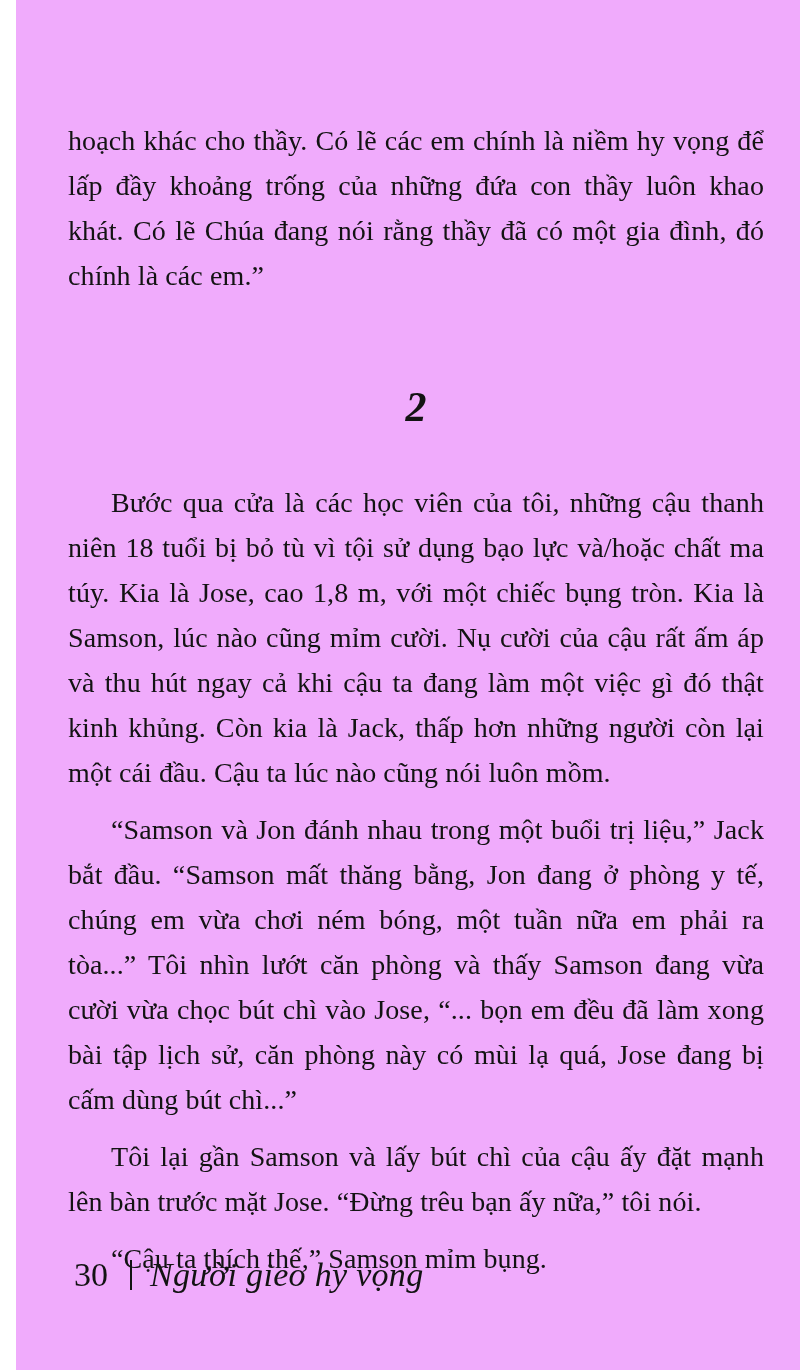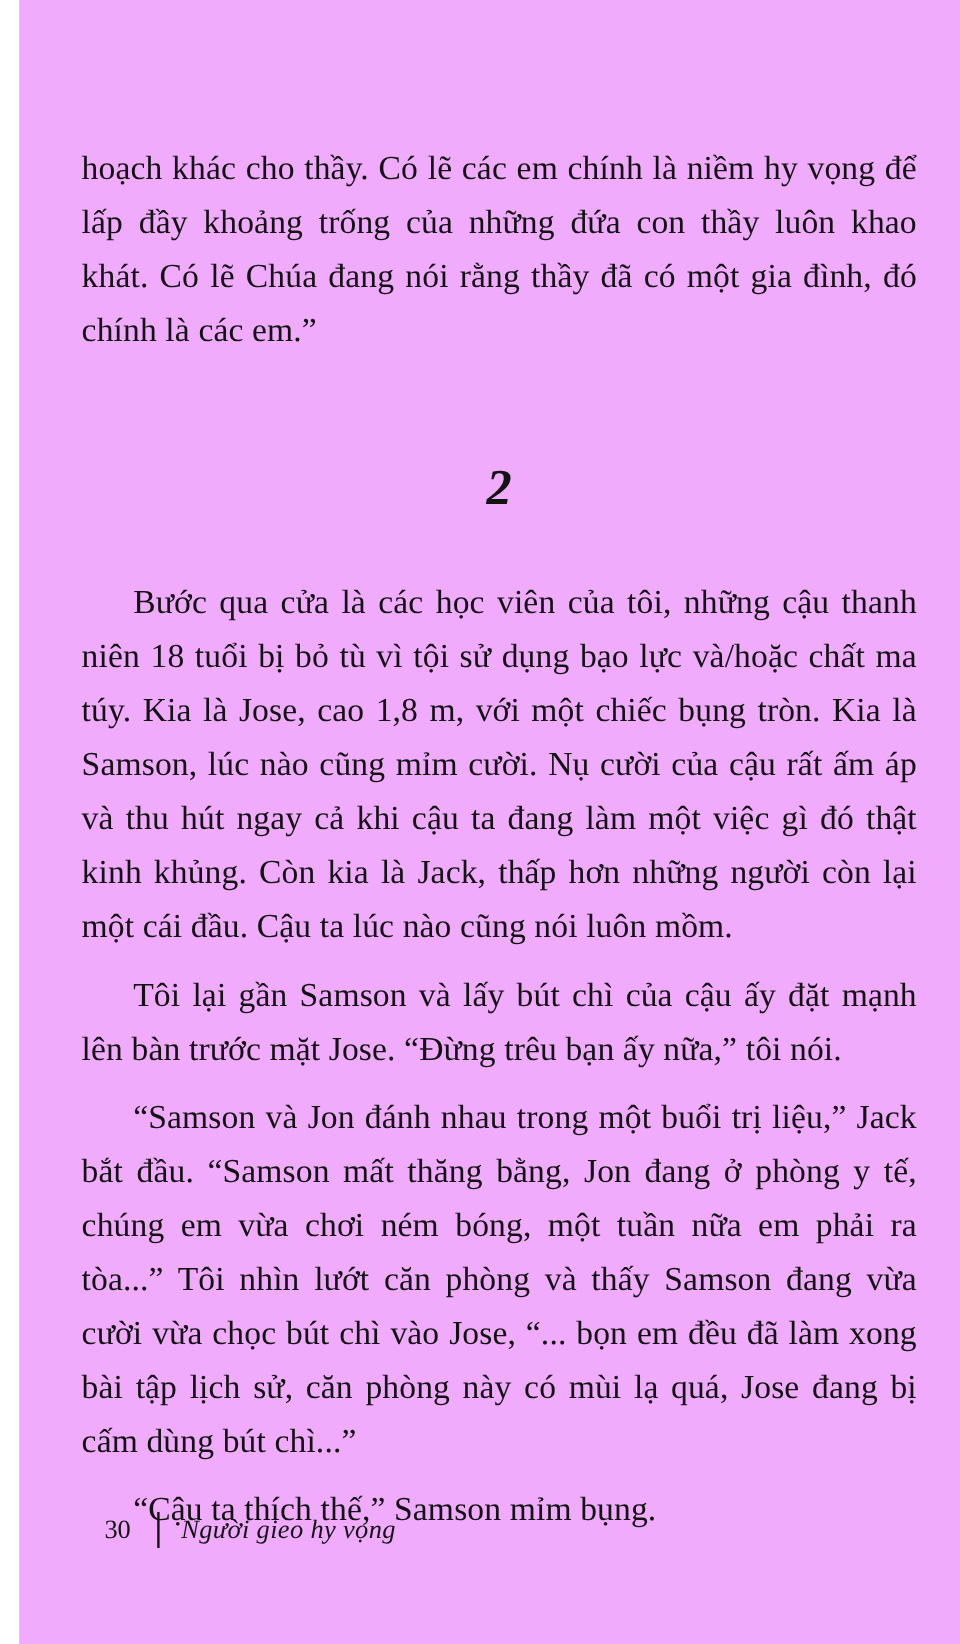--- a/index.html
+++ b/index.html
@@ -46,23 +46,22 @@
     font-style: italic;
     margin: 88px 0 52px 0;
     line-height: 1;
   }
   .footer {
     position: absolute;
     left: 58px;
     top: 1258px;
     display: flex;
     align-items: center;
-    font-size: 22px;
+    font-size: 34px;
     line-height: 34px;
-    margin-left: 13px;
   }
   .footer .page-num {
     font-style: normal;
     margin-right: 22px;
   }
   .footer .separator {
     display: inline-block;
     width: 0;
     height: 30px;
     border-left: 2px solid #131313;
@@ -79,23 +78,23 @@
 <div class="page">
 
   <div class="text-block">
 
     <p class="body-par no-indent">hoạch khác cho thầy. Có lẽ các em chính là niềm hy vọng để lấp đầy khoảng trống của những đứa con thầy luôn khao khát. Có lẽ Chúa đang nói rằng thầy đã có một gia đình, đó chính là các em.”</p>
 
     <div class="chapter-heading">2</div>
 
     <p class="body-par">Bước qua cửa là các học viên của tôi, những cậu thanh niên 18 tuổi bị bỏ tù vì tội sử dụng bạo lực và/hoặc chất ma túy. Kia là Jose, cao 1,8 m, với một chiếc bụng tròn. Kia là Samson, lúc nào cũng mỉm cười. Nụ cười của cậu rất ấm áp và thu hút ngay cả khi cậu ta đang làm một việc gì đó thật kinh khủng. Còn kia là Jack, thấp hơn những người còn lại một cái đầu. Cậu ta lúc nào cũng nói luôn mồm.</p>
 
+    <p class="body-par">“Samson và Jon đánh nhau trong một buổi trị liệu,” Jack bắt đầu. “Samson mất thăng bằng, Jon đang ở phòng y tế, chúng em vừa chơi ném bóng, một tuần nữa em phải ra tòa...” Tôi nhìn lướt căn phòng và thấy Samson đang vừa cười vừa chọc bút chì vào Jose, “... bọn em đều đã làm xong bài tập lịch sử, căn phòng này có mùi lạ quá, Jose đang bị cấm dùng bút chì...”</p>
+
     <p class="body-par">Tôi lại gần Samson và lấy bút chì của cậu ấy đặt mạnh lên bàn trước mặt Jose. “Đừng trêu bạn ấy nữa,” tôi nói.</p>
-
-    <p class="body-par">“Samson và Jon đánh nhau trong một buổi trị liệu,” Jack bắt đầu. “Samson mất thăng bằng, Jon đang ở phòng y tế, chúng em vừa chơi ném bóng, một tuần nữa em phải ra tòa...” Tôi nhìn lướt căn phòng và thấy Samson đang vừa cười vừa chọc bút chì vào Jose, “... bọn em đều đã làm xong bài tập lịch sử, căn phòng này có mùi lạ quá, Jose đang bị cấm dùng bút chì...”</p>
 
     <p class="body-par">“Cậu ta thích thế,” Samson mỉm bụng.</p>
 
   </div>
 
   <div class="footer">
     <span class="page-num">30</span>
     <span class="separator"></span>
     <span class="book-title">Người gieo hy vọng</span>
   </div>

